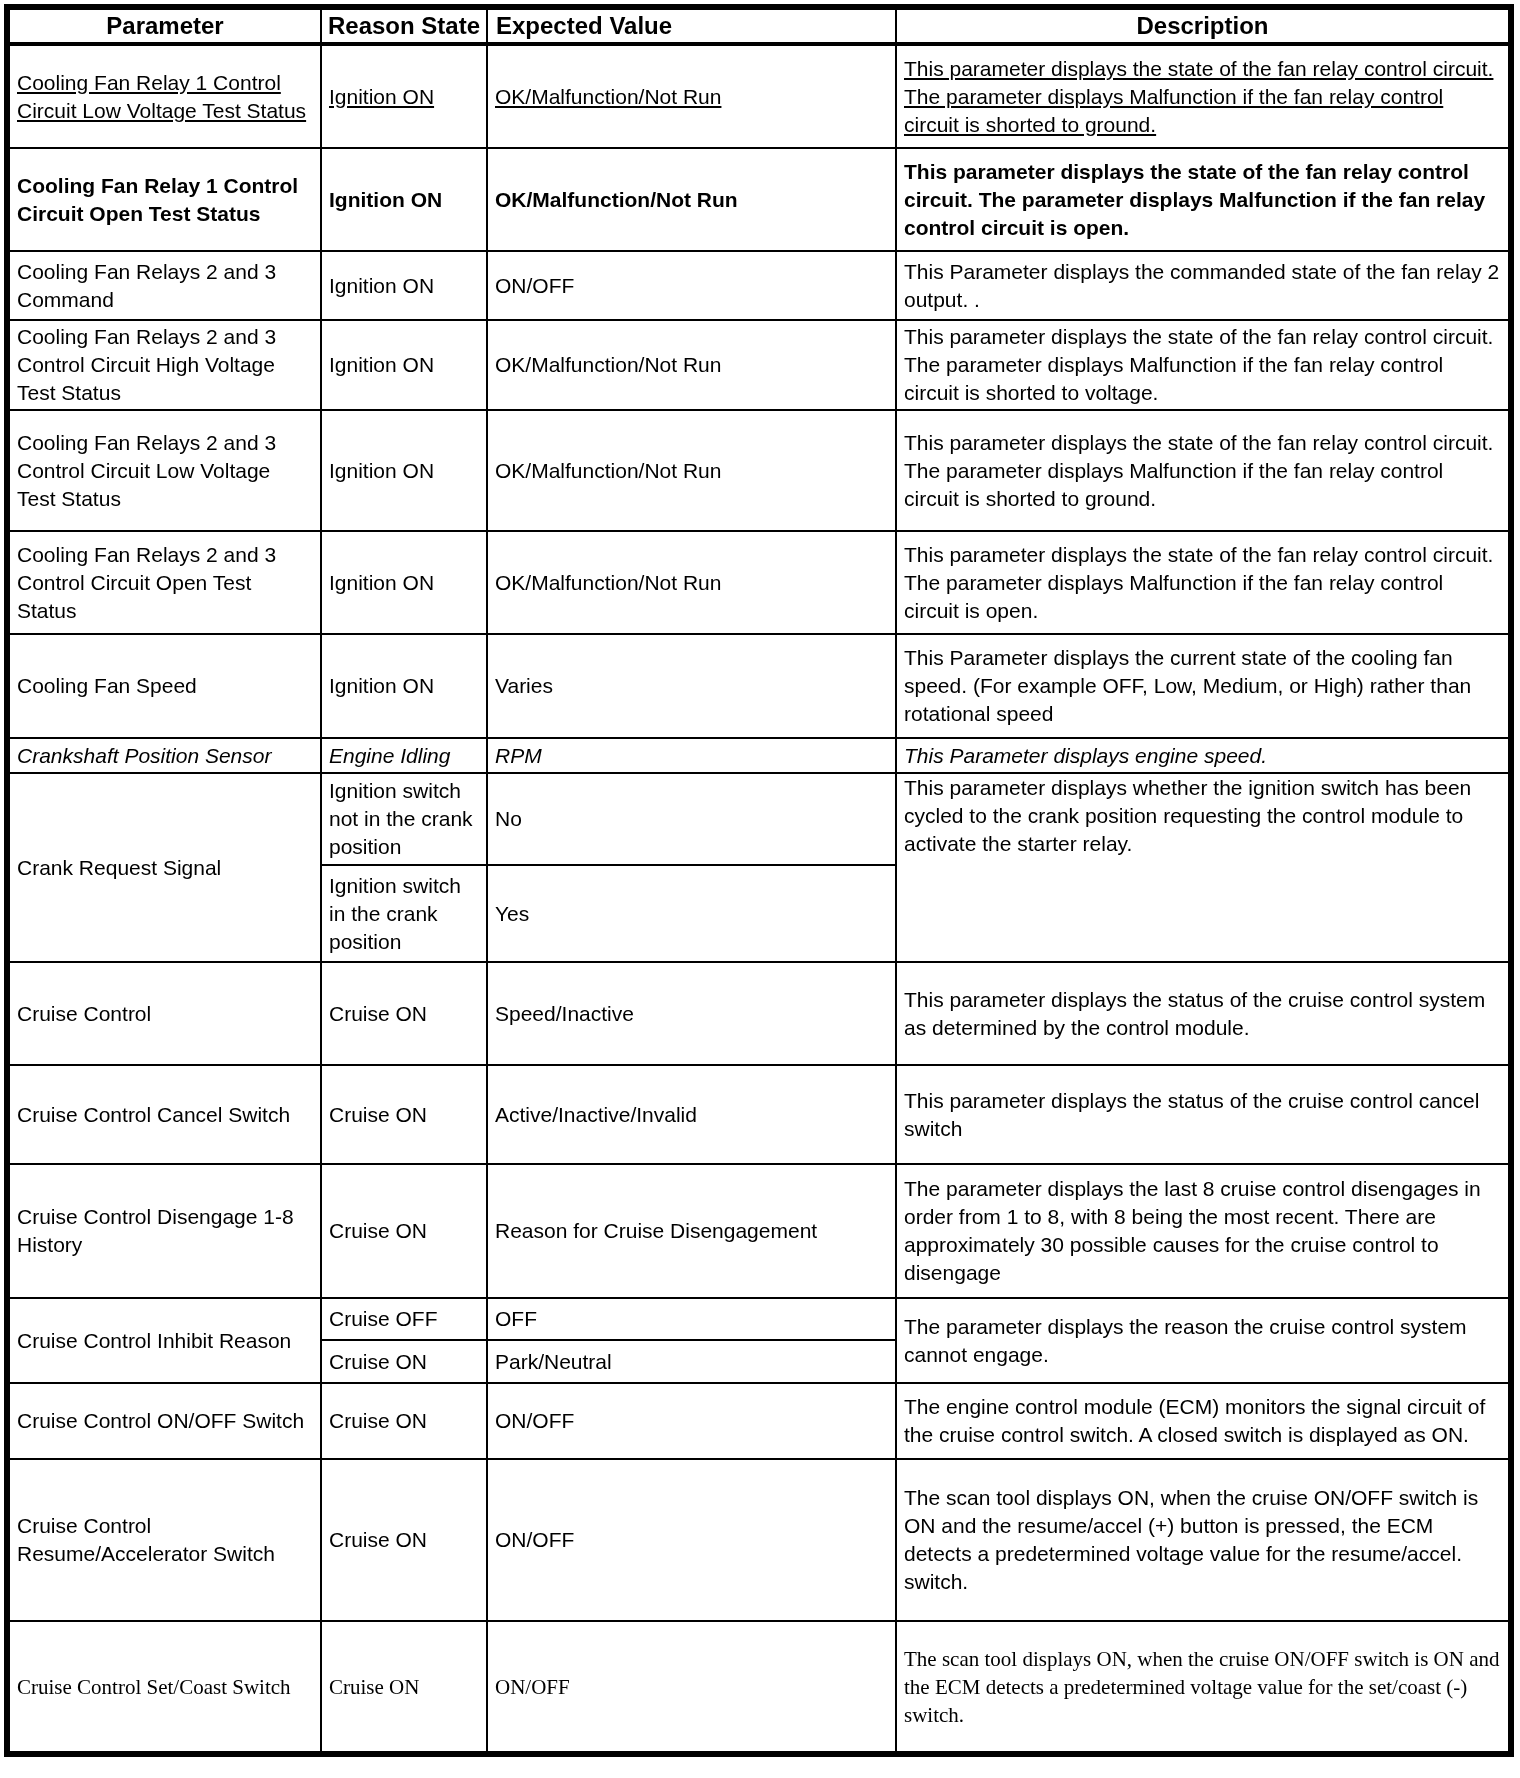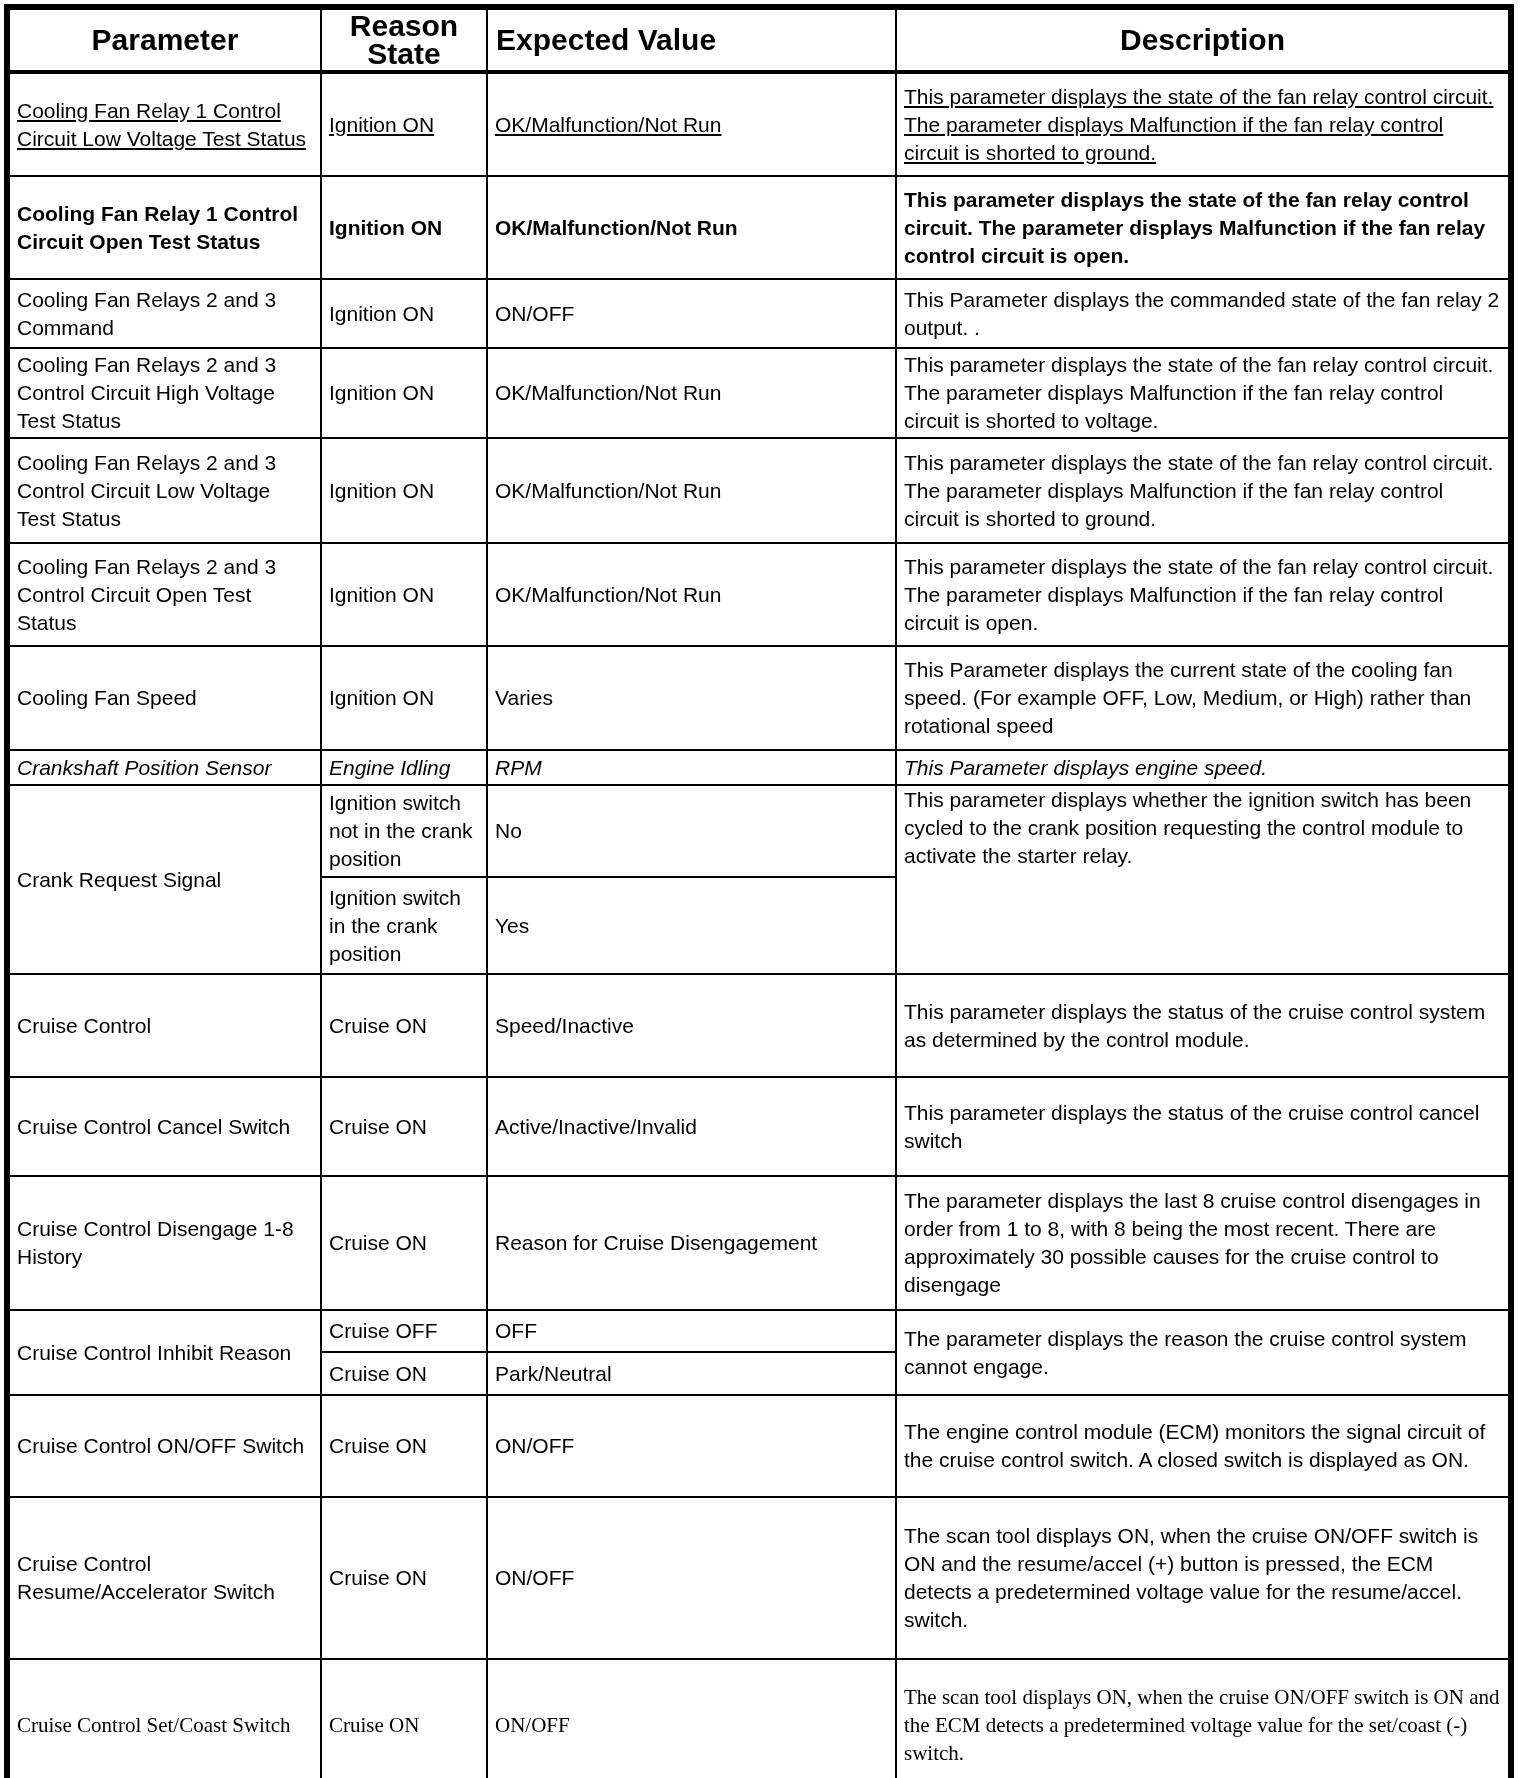--- a/index.html
+++ b/index.html
@@ -28,21 +28,21 @@
     color:#000;
     font-size:21px;
     line-height:28px;
     padding:2px 8px 2px 7px;
     vertical-align:middle;
     text-align:left;
     overflow:hidden;
     word-wrap:break-word;
   }
   .param-table th{
-    font-size:30px;
+    font-size:24px;
     font-weight:bold;
     text-align:center;
     border-bottom:4px solid #000;
     padding:2px 4px;
   }
   .param-table th.left{
     text-align:left;
     padding-left:8px;
   }
   .param-table td.valign-top{
@@ -87,21 +87,21 @@
           <td>Ignition ON</td>
           <td>ON/OFF</td>
           <td rowspan="1">This Parameter displays the commanded state of the fan relay 2 output. .</td>
         </tr>
         <tr style="height: 77px;">
           <td rowspan="1">Cooling Fan Relays 2 and 3 Control Circuit High Voltage Test Status</td>
           <td>Ignition ON</td>
           <td>OK/Malfunction/Not Run</td>
           <td rowspan="1">This parameter displays the state of the fan relay control circuit. The parameter displays Malfunction if the fan relay control circuit is shorted to voltage.</td>
         </tr>
-        <tr style="height: 105px;">
+        <tr style="height: 121px;">
           <td rowspan="1">Cooling Fan Relays 2 and 3 Control Circuit Low Voltage Test Status</td>
           <td>Ignition ON</td>
           <td>OK/Malfunction/Not Run</td>
           <td rowspan="1">This parameter displays the state of the fan relay control circuit. The parameter displays Malfunction if the fan relay control circuit is shorted to ground.</td>
         </tr>
         <tr style="height: 103px;">
           <td rowspan="1">Cooling Fan Relays 2 and 3 Control Circuit Open Test Status</td>
           <td>Ignition ON</td>
           <td>OK/Malfunction/Not Run</td>
           <td rowspan="1">This parameter displays the state of the fan relay control circuit. The parameter displays Malfunction if the fan relay control circuit is open.</td>
@@ -149,21 +149,21 @@
         <tr style="height: 42px;">
           <td rowspan="2">Cruise Control Inhibit Reason</td>
           <td>Cruise OFF</td>
           <td>OFF</td>
           <td rowspan="2">The parameter displays the reason the cruise control system cannot engage.</td>
         </tr>
         <tr style="height: 43px;">
           <td>Cruise ON</td>
           <td>Park/Neutral</td>
         </tr>
-        <tr style="height: 102px;">
+        <tr style="height: 76px;">
           <td rowspan="1">Cruise Control ON/OFF Switch</td>
           <td>Cruise ON</td>
           <td>ON/OFF</td>
           <td rowspan="1">The engine control module (ECM) monitors the signal circuit of the cruise control switch. A closed switch is displayed as ON.</td>
         </tr>
         <tr style="height: 162px;">
           <td rowspan="1">Cruise Control Resume/Accelerator Switch</td>
           <td>Cruise ON</td>
           <td>ON/OFF</td>
           <td rowspan="1">The scan tool displays ON, when the cruise ON/OFF switch is ON and the resume/accel (+) button is pressed, the ECM detects a predetermined voltage value for the resume/accel. switch.</td>

